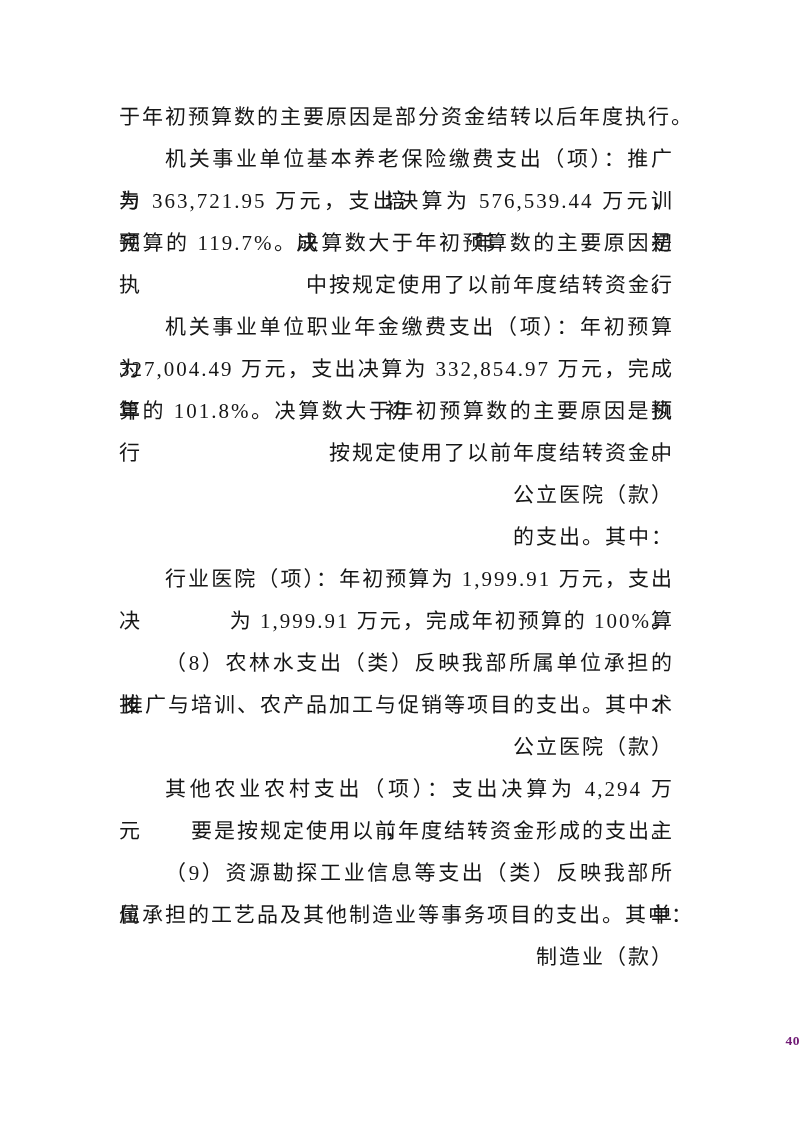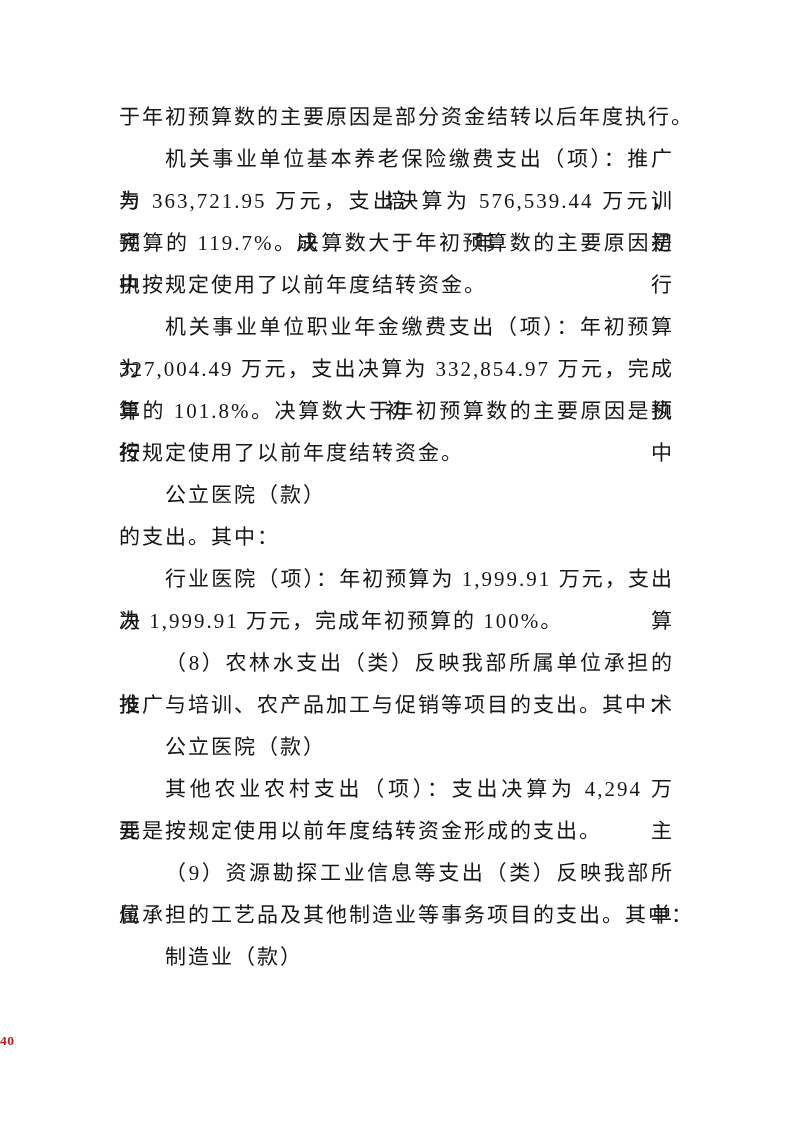--- a/index.html
+++ b/index.html
@@ -21,44 +21,44 @@
     left: 119px;
     top: 96px;
     width: 555px;
   }
   .line {
     height: 42px;
     line-height: 42px;
     font-size: 21px;
     letter-spacing: 2px;
     white-space: nowrap;
-    text-align: left;
+    text-align: right;
   }
   
   .line.fill {
     white-space: normal;
     text-align: justify;
     text-align-last: justify;
   }
   
   .line.indent {
     text-indent: 46px;
   }
   .page-number {
     position: absolute;
     left: 0;
     right: 0;
     top: 1031px;
     height: 20px;
     line-height: 20px;
-    text-align: left;
+    text-align: right;
     font-size: 13.5px;
     font-weight: 700;
     letter-spacing: 0.5px;
-    color: #b91c1c;
+    color: #701a75;
   }
 </style>
 </head>
 <body>
 
 <div class="page">
   <div class="doc-body">
       <div class="line">于年初预算数的主要原因是部分资金结转以后年度执行。</div>
       <div class="line indent fill">机关事业单位基本养老保险缴费支出（项）：推广与培训</div>
       <div class="line fill">为 363,721.95 万元，支出决算为 576,539.44 万元，完成年初</div>

